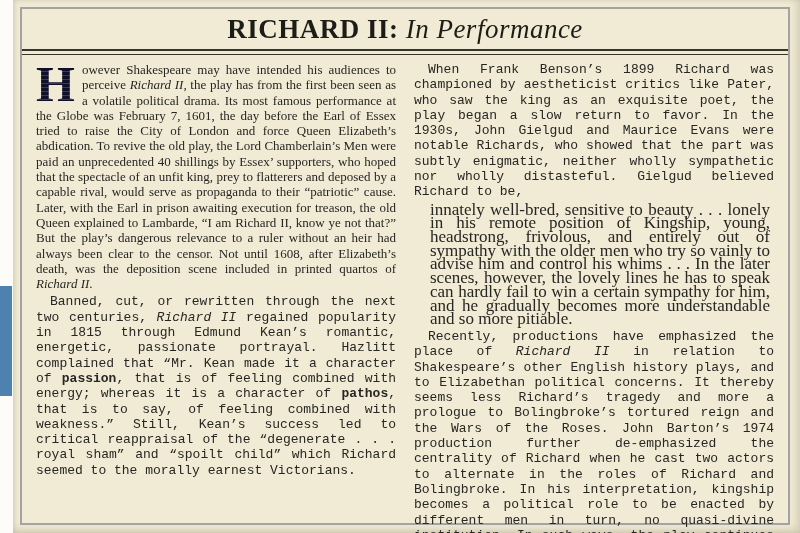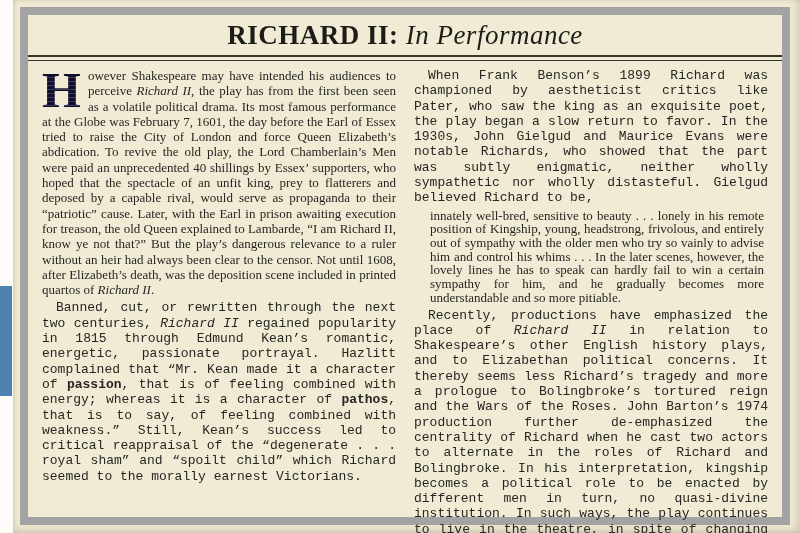--- a/index.html
+++ b/index.html
@@ -14,21 +14,21 @@
     box-shadow:inset -3px -3px 8px rgba(120,110,80,.25), inset 2px 0 4px rgba(120,110,80,.15);
   }
   .left-edge{
     position:absolute;left:0;top:0;width:13px;height:533px;background:#fdfcf8;
   }
   .blue-tab{
     position:absolute;left:0;top:286px;width:12px;height:110px;background:#4d82b0;
   }
   .box{
     position:absolute;left:20px;top:7px;right:10px;bottom:8px;
-    border:8px solid #a3a3a3;
+    border:2px solid #a3a3a3;
     background:#f1ebd6;
   }
   .title{
     text-align:center;
     padding:5px 0 4px 0;
     font-size:27px;
     color:#1d1d18;
     letter-spacing:.5px;
     white-space:nowrap;
   }
@@ -61,21 +61,21 @@
     line-height:41px;
     margin:2px 7px 0 0;
     color:#14142c;
     background:repeating-linear-gradient(to bottom,#10102a 0 3px,#3a3a60 3px 4px);
     -webkit-background-clip:text;
     background-clip:text;
     -webkit-text-fill-color:transparent;
   }
   .quote{
     margin:2px 4px 3px 16px;
-    font-size:13px;
+    font-size:17px;
     line-height:13.7px;
     text-align:justify;
   }
   .sig{
     margin:2px 2px 0 0;
     font-size:13px;
     text-align:right;
   }
   i{font-style:italic;}
   b{font-weight:bold;}

